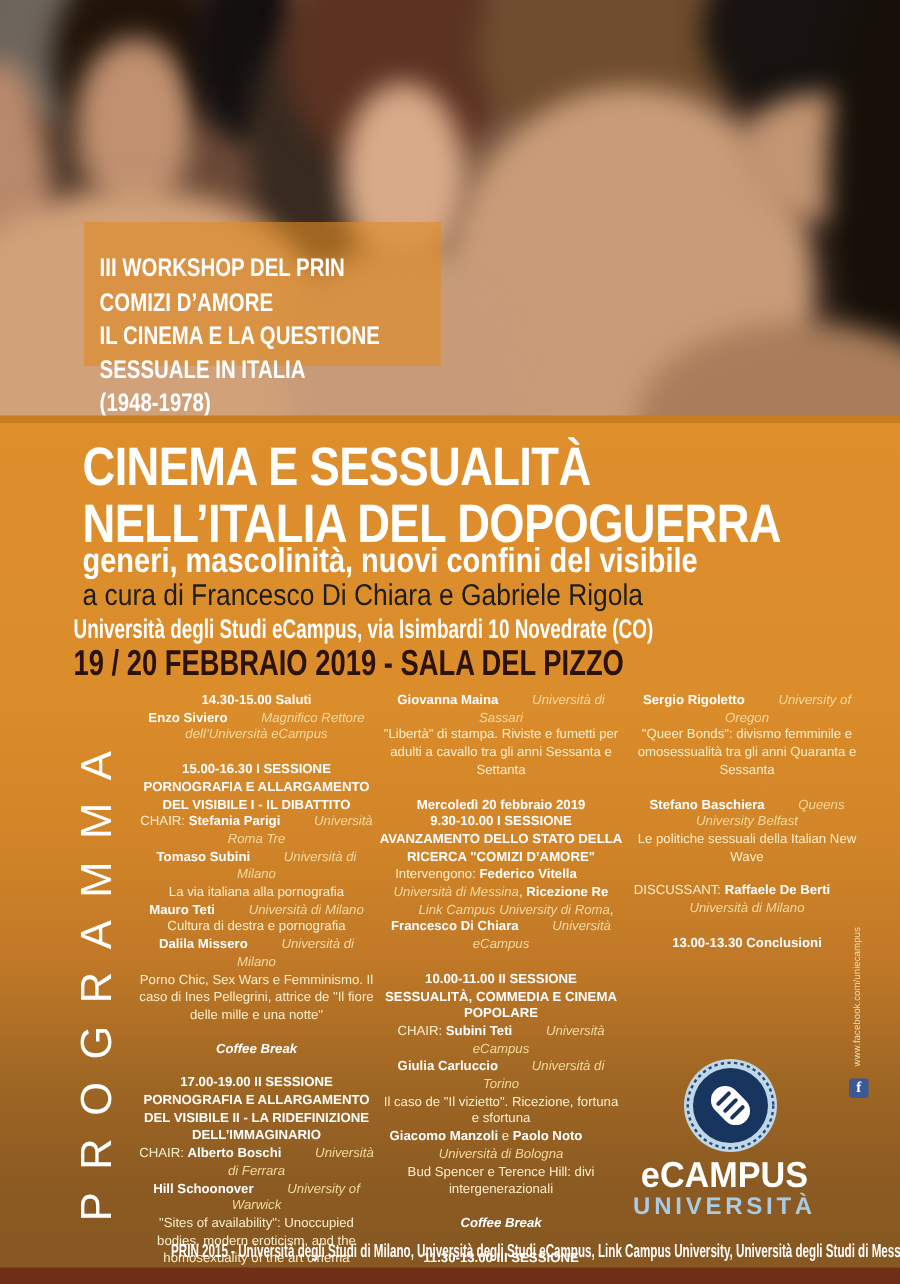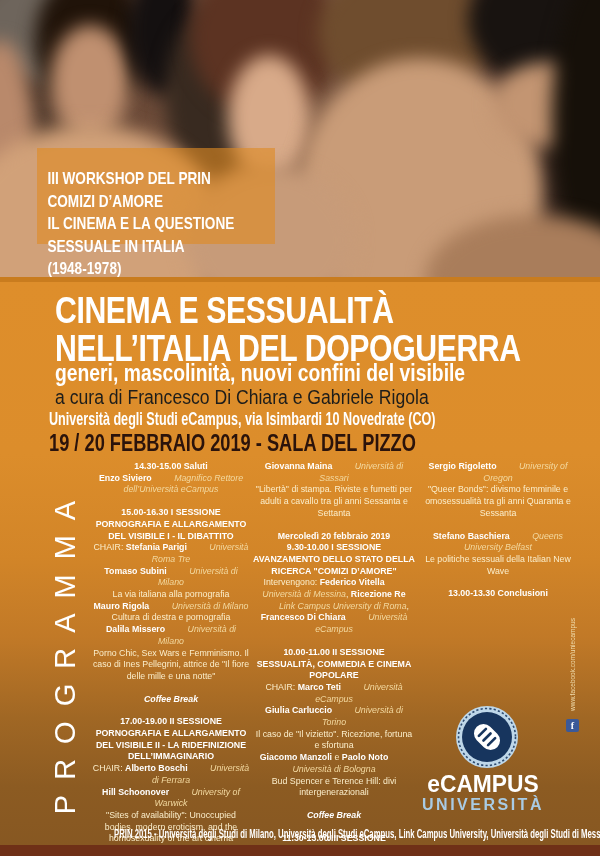--- a/index.html
+++ b/index.html
@@ -6,21 +6,21 @@
   #poster{
     position:relative;width:600px;height:856px;overflow:hidden;
     background:#DD8D2B;font-family:"Liberation Sans",sans-serif;
     -webkit-font-smoothing:antialiased;
   }
   
   .photo{position:absolute;top:0;left:0;width:600px;height:281px;overflow:hidden;
          background:linear-gradient(100deg,#3a2c22 0%,#6b4a38 25%,#7d5a44 50%,#4a332a 80%,#241a14 100%);}
   .blob{position:absolute;border-radius:50%;filter:blur(9px);}
   
-  .overlay-box{position:absolute;left:37px;top:148px;width:238px;height:96px;
+  .overlay-box{position:absolute;left:56px;top:148px;width:238px;height:96px;
                background:rgba(222,138,35,0.62);}
   .overlay-text{padding:20px 0 0 13px;color:#fff;font-weight:bold;font-size:17px;
                 line-height:22.6px;transform:scaleX(0.80);transform-origin:0 0;white-space:nowrap;}
   
   .divider{position:absolute;left:0;top:277px;width:600px;height:5px;background:#C97C1E;}
   .body-bg{position:absolute;left:0;top:282px;width:600px;height:574px;
            background:linear-gradient(180deg,#DE8E2B 0%,#DC8D2B 30%,#D28528 48%,#C17927 62%,#A06724 76%,#8C5B22 88%,#865722 100%);}
   .footer-strip{position:absolute;left:0;top:845px;width:600px;height:11px;background:#6F3017;}
   
   .title{position:absolute;left:55px;top:292px;color:#fff;font-weight:bold;font-size:36px;
@@ -118,21 +118,21 @@
         <div class="pline"><span class="rb">14.30-15.00 Saluti</span></div>
         <div class="pline"><span class="rb">Enzo Siviero</span><span class="ri"> Magnifico Rettore dell’Università eCampus</span></div>
       </div>
       <div class="pblock">
         <div class="pline"><span class="rb">15.00-16.30 I SESSIONE</span></div>
         <div class="pline"><span class="rb">PORNOGRAFIA E ALLARGAMENTO</span></div>
         <div class="pline"><span class="rb">DEL VISIBILE I - IL DIBATTITO</span></div>
         <div class="pline"><span class="rn">CHAIR: </span><span class="rb">Stefania Parigi</span><span class="ri"> Università Roma Tre</span></div>
         <div class="pline"><span class="rb">Tomaso Subini</span><span class="ri"> Università di Milano</span></div>
         <div class="pline"><span class="rn">La via italiana alla pornografia</span></div>
-        <div class="pline"><span class="rb">Mauro Rigola</span><span class="ri"> Università di Milano</span></div>
+        <div class="pline"><span class="rb">Mauro Teti</span><span class="ri"> Università di Milano</span></div>
         <div class="pline"><span class="rn">Cultura di destra e pornografia</span></div>
         <div class="pline"><span class="rb">Dalila Missero</span><span class="ri"> Università di Milano</span></div>
         <div class="pline"><span class="rn">Porno Chic, Sex Wars e Femminismo. Il caso di Ines Pellegrini, attrice de "Il fiore delle mille e una notte"</span></div>
       </div>
       <div class="pblock">
         <div class="pline"><span class="rbi">Coffee Break</span></div>
       </div>
       <div class="pblock">
         <div class="pline"><span class="rb">17.00-19.00 II SESSIONE</span></div>
         <div class="pline"><span class="rb">PORNOGRAFIA E ALLARGAMENTO</span></div>
@@ -154,21 +154,21 @@
         <div class="pline"><span class="rb">Mercoledì 20 febbraio 2019</span></div>
         <div class="pline"><span class="rb">9.30-10.00 I SESSIONE</span></div>
         <div class="pline"><span class="rb">AVANZAMENTO DELLO STATO DELLA</span></div>
         <div class="pline"><span class="rb">RICERCA "COMIZI D’AMORE"</span></div>
         <div class="pline"><span class="rn">Intervengono: </span><span class="rb">Federico Vitella</span><span class="ri"> Università di Messina</span><span class="rn">, </span><span class="rb">Ricezione Re</span><span class="ri"> Link Campus University di Roma</span><span class="rn">, </span><span class="rb">Francesco Di Chiara</span><span class="ri"> Università eCampus</span></div>
       </div>
       <div class="pblock">
         <div class="pline"><span class="rb">10.00-11.00  II SESSIONE</span></div>
         <div class="pline"><span class="rb">SESSUALITÀ, COMMEDIA E CINEMA</span></div>
         <div class="pline"><span class="rb">POPOLARE</span></div>
-        <div class="pline"><span class="rn">CHAIR: </span><span class="rb">Marco Teti</span><span class="ri"> Università eCampus</span></div>
+        <div class="pline"><span class="rn">CHAIR: </span><span class="rb">Subini Teti</span><span class="ri"> Università eCampus</span></div>
         <div class="pline"><span class="rb">Giulia Carluccio</span><span class="ri"> Università di Torino</span></div>
         <div class="pline"><span class="rn">Il caso de "Il vizietto". Ricezione, fortuna e sfortuna</span></div>
         <div class="pline"><span class="rb">Giacomo Manzoli</span><span class="rn"> e </span><span class="rb">Paolo Noto</span><span class="ri"> Università di Bologna</span></div>
         <div class="pline"><span class="rn">Bud Spencer e Terence Hill: divi intergenerazionali</span></div>
       </div>
       <div class="pblock">
         <div class="pline"><span class="rbi">Coffee Break</span></div>
       </div>
       <div class="pblock">
         <div class="pline"><span class="rb">11.30-13.00  III SESSIONE</span></div>
@@ -176,20 +176,23 @@
       </div>
     </div>
   <div class="prog-col" id="col3">
       <div class="pblock">
         <div class="pline"><span class="rb">Sergio Rigoletto</span><span class="ri"> University of Oregon</span></div>
         <div class="pline"><span class="rn">"Queer Bonds": divismo femminile e omosessualità tra gli anni Quaranta e Sessanta</span></div>
       </div>
       <div class="pblock">
         <div class="pline"><span class="rb">Stefano Baschiera</span><span class="ri"> Queens University Belfast</span></div>
         <div class="pline"><span class="rn">Le politiche sessuali della Italian New Wave</span></div>
+      </div>
+      <div class="pblock">
+        <div class="pline"><span class="rn">DISCUSSANT: </span><span class="rb">Raffaele De Berti</span><span class="ri"> Università di Milano</span></div>
       </div>
       <div class="pblock">
         <div class="pline"><span class="rb">13.00-13.30 Conclusioni</span></div>
       </div>
     </div>
 
   <div class="fb-url">www.facebook.com/uniecampus</div>
   <div class="fb-icon">f</div>
 
   <div class="logo-emblem">

